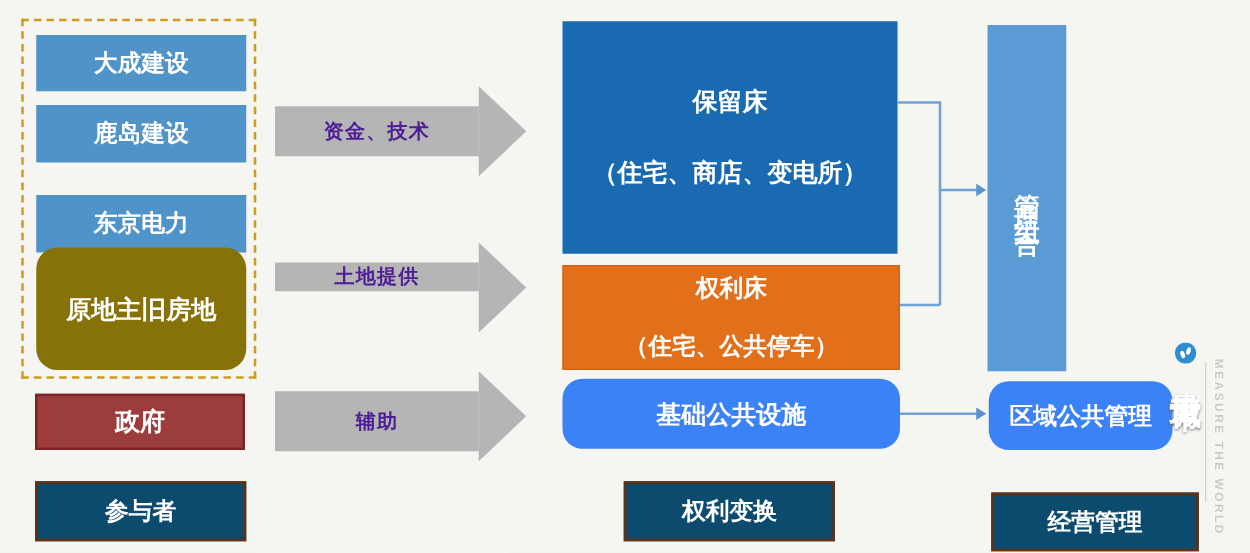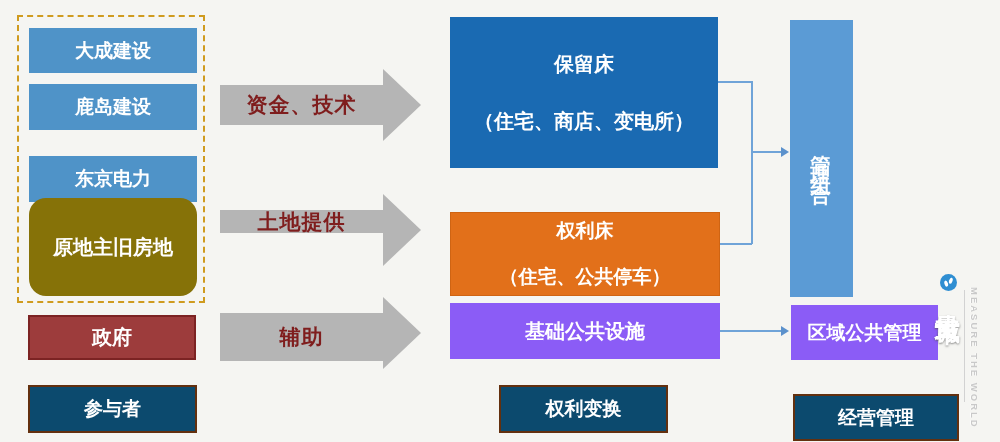--- a/index.html
+++ b/index.html
@@ -8,28 +8,28 @@
 
   .box{position:absolute;display:flex;align-items:center;justify-content:center;
        color:#fff;font-weight:bold;text-align:center;box-sizing:border-box;}
 
   .blue-sm{background:#4f93c8;font-size:19px;}
   .olive{background:#867208;font-size:20px;border-radius:17px;}
   .maroon{background:#9d3c3c;border:2px solid #7c2323;font-size:20px;}
   .brown{background:#0c4a6e;border:2px solid #63300f;font-size:19px;}
   .bigblue{background:#1a6ab2;flex-direction:column;font-size:20px;}
   .orangebx{background:#e2701a;border:1px solid #cf6413;flex-direction:column;font-size:19px;}
-  .redbx{background:#8b5cf6;font-size:20px;}
+  .redbx{background:#3b82f6;font-size:20px;border-radius:16px;}
   .rightblue{background:#5b9bd5;}
 
   .dashed-frame{position:absolute;left:17px;top:15px;width:188px;height:288px;
        border:2px dashed #cf9b1f;box-sizing:border-box;}
 
   .arrow-body{position:absolute;background:#b5b5b5;display:flex;align-items:center;
-       justify-content:center;color:#7f1d1d;font-weight:bold;font-size:21px;letter-spacing:1px;}
+       justify-content:center;color:#4c1d95;font-weight:bold;font-size:16px;letter-spacing:1px;}
   .arrow-head{position:absolute;width:0;height:0;
        border-top:36px solid transparent;border-bottom:36px solid transparent;
        border-left:38px solid #b5b5b5;}
 
   .hline{position:absolute;height:2px;background:#6fa3d8;}
   .vline{position:absolute;width:2px;background:#6fa3d8;}
   .mini-head{position:absolute;width:0;height:0;
        border-top:5px solid transparent;border-bottom:5px solid transparent;
        border-left:8px solid #5b91cc;}
 
@@ -61,21 +61,21 @@
 
   <div class="arrow-body" style="left:220px;top:85px;width:163px;height:40px;">资金、技术</div>
   <div class="arrow-head" style="left:383px;top:69px;"></div>
 
   <div class="arrow-body" style="left:220px;top:210px;width:163px;height:23px;">土地提供</div>
   <div class="arrow-head" style="left:383px;top:194px;"></div>
 
   <div class="arrow-body" style="left:220px;top:313px;width:163px;height:48px;">辅助</div>
   <div class="arrow-head" style="left:383px;top:297px;"></div>
 
-  <div class="box bigblue" style="left:450px;top:17px;width:268px;height:151px;gap:30px;">
+  <div class="box bigblue" style="left:450px;top:17px;width:268px;height:186px;gap:30px;">
     <div>保留床</div>
     <div>（住宅、商店、变电所）</div>
   </div>
 
   <div class="box orangebx" style="left:450px;top:212px;width:270px;height:84px;gap:20px;">
     <div>权利床</div>
     <div>（住宅、公共停车）</div>
   </div>
 
   <div class="box redbx" style="left:450px;top:303px;width:270px;height:56px;">基础公共设施</div>

